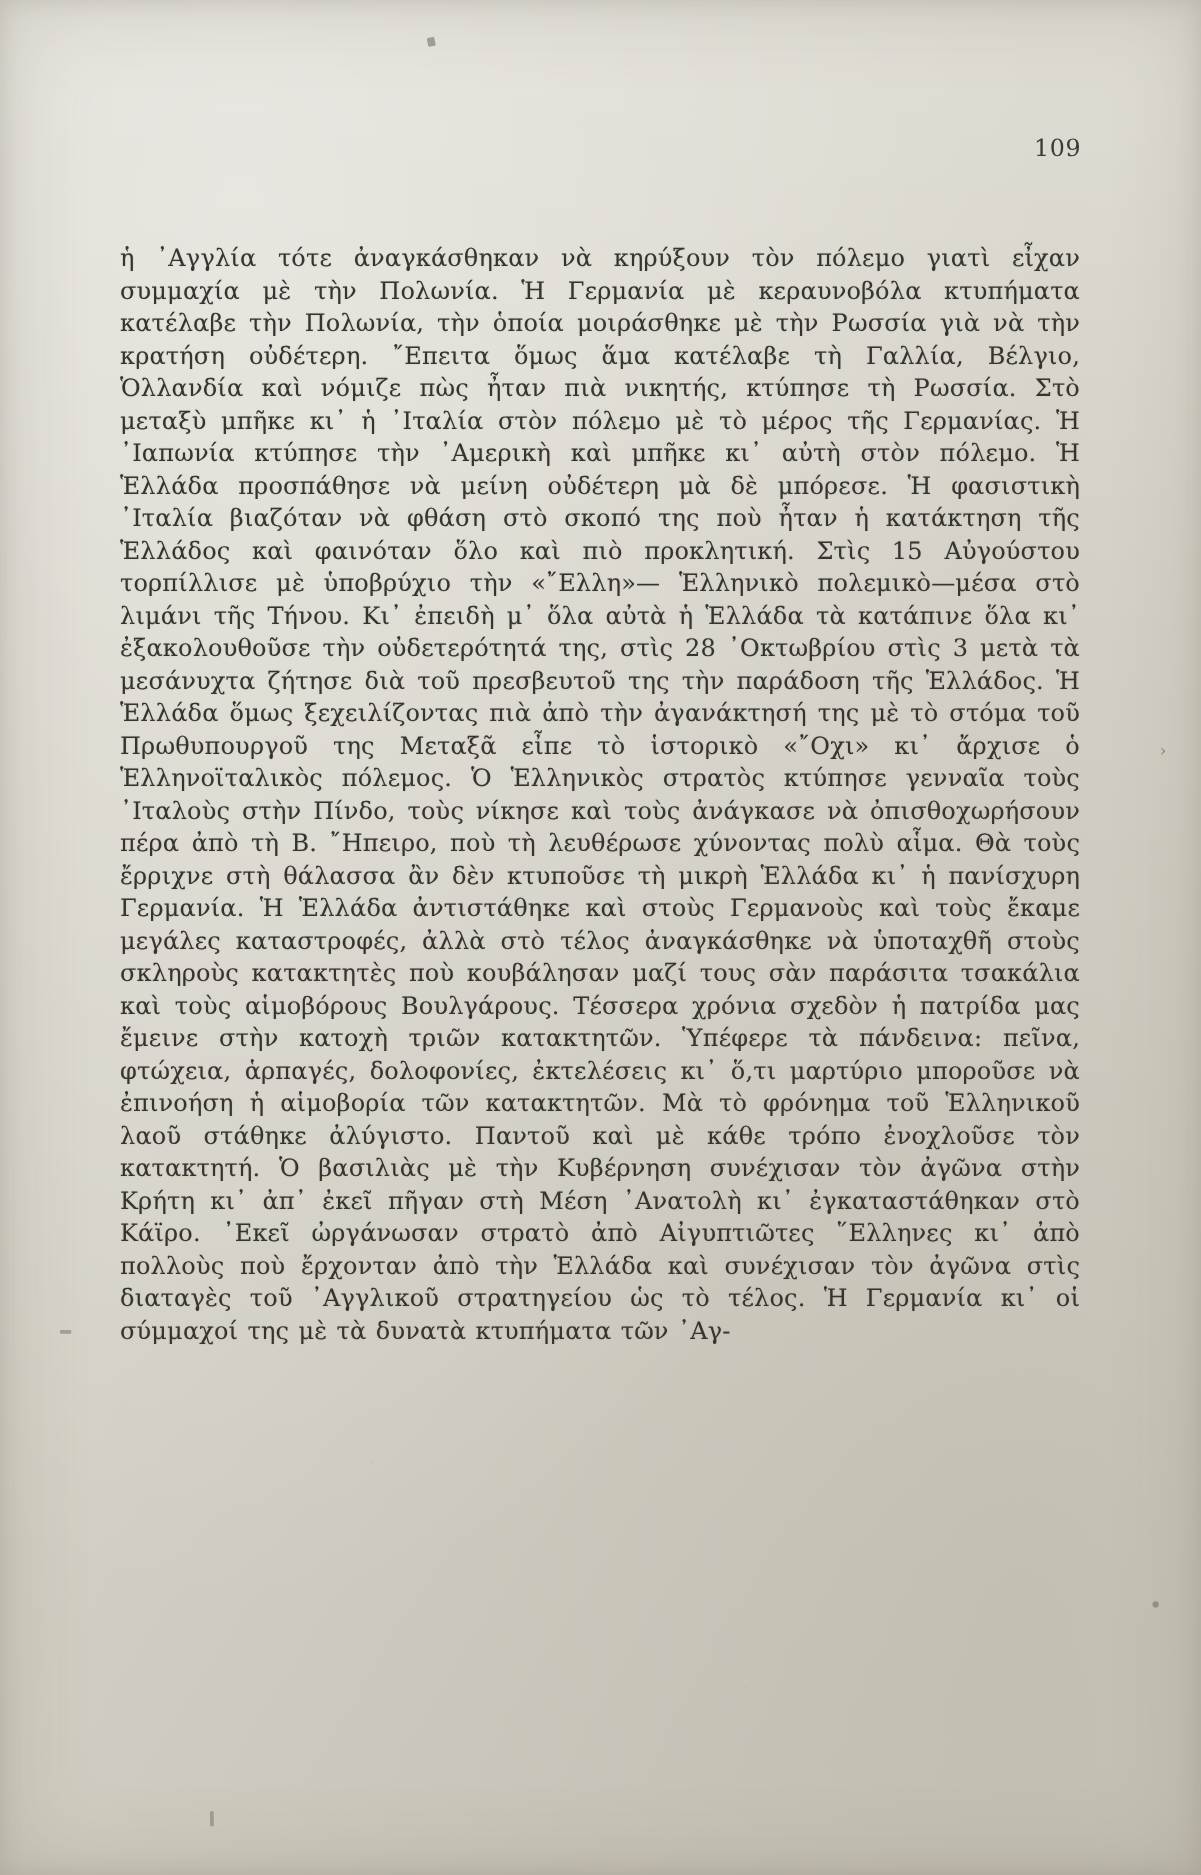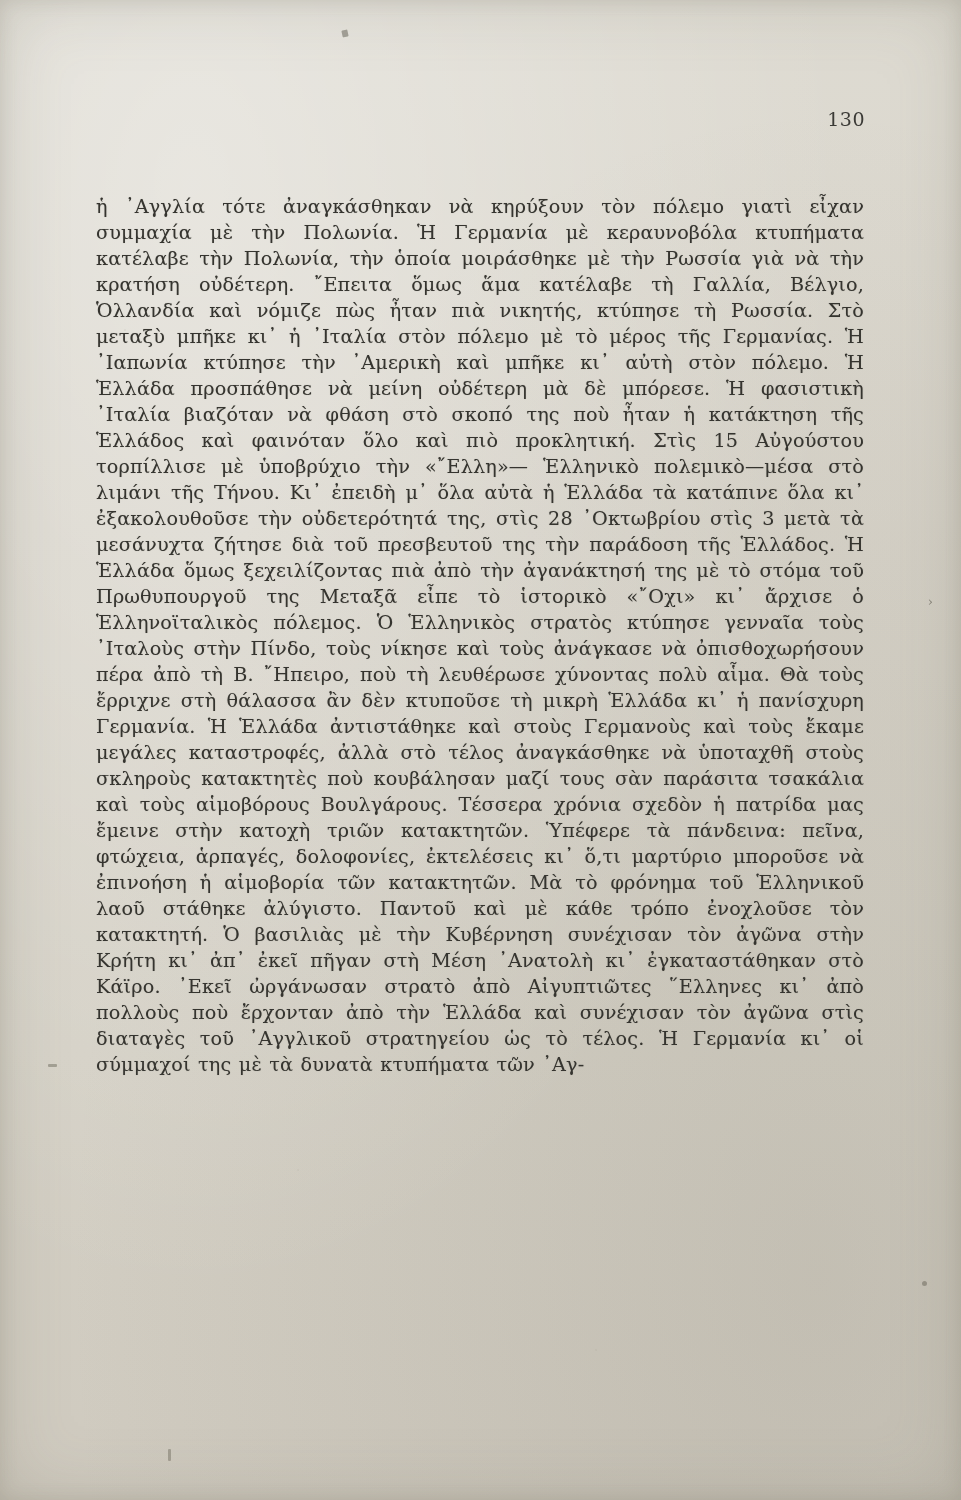--- a/index.html
+++ b/index.html
@@ -114,21 +114,21 @@
     margin: 0;
   }
 </style>
 </head>
 <body>
 
 <div class="page">
 
   <div class="mark-top"></div>
 
-  <div class="folio">130</div>
+  <div class="folio">109</div>
 
   <div class="body-text">
     <p>ἡ ᾿Αγγλία τότε ἀναγκάσθηκαν νὰ κηρύξουν τὸν πόλεμο γιατὶ εἶχαν συμμαχία μὲ τὴν Πολωνία. Ἡ Γερμανία μὲ κεραυνοβόλα κτυπήματα κατέλαβε τὴν Πολωνία, τὴν ὁποία μοιράσθηκε μὲ τὴν Ρωσσία γιὰ νὰ τὴν κρατήση οὐδέτερη. ῎Επειτα ὅμως ἅμα κατέλαβε τὴ Γαλλία, Βέλγιο, Ὁλλανδία καὶ νόμιζε πὼς ἦταν πιὰ νικητής, κτύπησε τὴ Ρωσσία. Στὸ μεταξὺ μπῆκε κι᾿ ἡ ᾿Ιταλία στὸν πόλεμο μὲ τὸ μέρος τῆς Γερμανίας. Ἡ ᾿Ιαπωνία κτύπησε τὴν ᾿Αμερικὴ καὶ μπῆκε κι᾿ αὐτὴ στὸν πόλεμο. Ἡ Ἑλλάδα προσπάθησε νὰ μείνη οὐδέτερη μὰ δὲ μπόρεσε. Ἡ φασιστικὴ ᾿Ιταλία βιαζόταν νὰ φθάση στὸ σκοπό της ποὺ ἦταν ἡ κατάκτηση τῆς Ἑλλάδος καὶ φαινόταν ὅλο καὶ πιὸ προκλητική. Στὶς 15 Αὐγούστου τορπίλλισε μὲ ὑποβρύχιο τὴν «῎Ελλη»— Ἑλληνικὸ πολεμικὸ—μέσα στὸ λιμάνι τῆς Τήνου. Κι᾿ ἐπειδὴ μ᾿ ὅλα αὐτὰ ἡ Ἑλλάδα τὰ κατάπινε ὅλα κι᾿ ἐξακολουθοῦσε τὴν οὐδετερότητά της, στὶς 28 ᾿Οκτωβρίου στὶς 3 μετὰ τὰ μεσάνυχτα ζήτησε διὰ τοῦ πρεσβευτοῦ της τὴν παράδοση τῆς Ἑλλάδος. Ἡ Ἑλλάδα ὅμως ξεχειλίζοντας πιὰ ἀπὸ τὴν ἀγανάκτησή της μὲ τὸ στόμα τοῦ Πρωθυπουργοῦ της Μεταξᾶ εἶπε τὸ ἱστορικὸ «῎Οχι» κι᾿ ἄρχισε ὁ Ἑλληνοϊταλικὸς πόλεμος. Ὁ Ἑλληνικὸς στρατὸς κτύπησε γενναῖα τοὺς ᾿Ιταλοὺς στὴν Πίνδο, τοὺς νίκησε καὶ τοὺς ἀνάγκασε νὰ ὀπισθοχωρήσουν πέρα ἀπὸ τὴ Β. ῎Ηπειρο, ποὺ τὴ λευθέρωσε χύνοντας πολὺ αἷμα. Θὰ τοὺς ἔρριχνε στὴ θάλασσα ἂν δὲν κτυποῦσε τὴ μικρὴ Ἑλλάδα κι᾿ ἡ πανίσχυρη Γερμανία. Ἡ Ἑλλάδα ἀντιστάθηκε καὶ στοὺς Γερμανοὺς καὶ τοὺς ἔκαμε μεγάλες καταστροφές, ἀλλὰ στὸ τέλος ἀναγκάσθηκε νὰ ὑποταχθῆ στοὺς σκληροὺς κατακτητὲς ποὺ κουβάλησαν μαζί τους σὰν παράσιτα τσακάλια καὶ τοὺς αἱμοβόρους Βουλγάρους. Τέσσερα χρόνια σχεδὸν ἡ πατρίδα μας ἔμεινε στὴν κατοχὴ τριῶν κατακτητῶν. Ὑπέφερε τὰ πάνδεινα: πεῖνα, φτώχεια, ἁρπαγές, δολοφονίες, ἐκτελέσεις κι᾿ ὅ,τι μαρτύριο μποροῦσε νὰ ἐπινοήση ἡ αἱμοβορία τῶν κατακτητῶν. Μὰ τὸ φρόνημα τοῦ Ἑλληνικοῦ λαοῦ στάθηκε ἀλύγιστο. Παντοῦ καὶ μὲ κάθε τρόπο ἐνοχλοῦσε τὸν κατακτητή. Ὁ βασιλιὰς μὲ τὴν Κυβέρνηση συνέχισαν τὸν ἀγῶνα στὴν Κρήτη κι᾿ ἀπ᾿ ἐκεῖ πῆγαν στὴ Μέση ᾿Ανατολὴ κι᾿ ἐγκαταστάθηκαν στὸ Κάϊρο. ᾿Εκεῖ ὠργάνωσαν στρατὸ ἀπὸ Αἰγυπτιῶτες ῞Ελληνες κι᾿ ἀπὸ πολλοὺς ποὺ ἔρχονταν ἀπὸ τὴν Ἑλλάδα καὶ συνέχισαν τὸν ἀγῶνα στὶς διαταγὲς τοῦ ᾿Αγγλικοῦ στρατηγείου ὡς τὸ τέλος. Ἡ Γερμανία κι᾿ οἱ σύμμαχοί της μὲ τὰ δυνατὰ κτυπήματα τῶν ᾿Αγ-</p>
   </div>
 
   <div class="mark-right-1">›</div>
   <div class="mark-right-2"></div>
   <div class="mark-left-1"></div>
   <div class="mark-bottom"></div>
 

